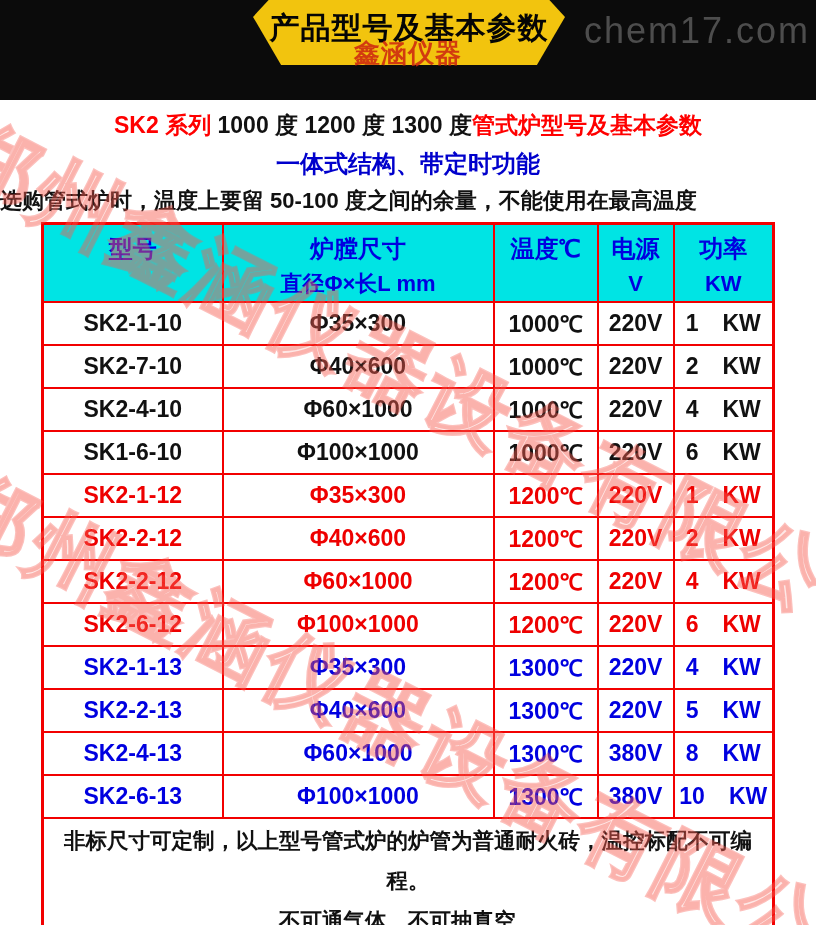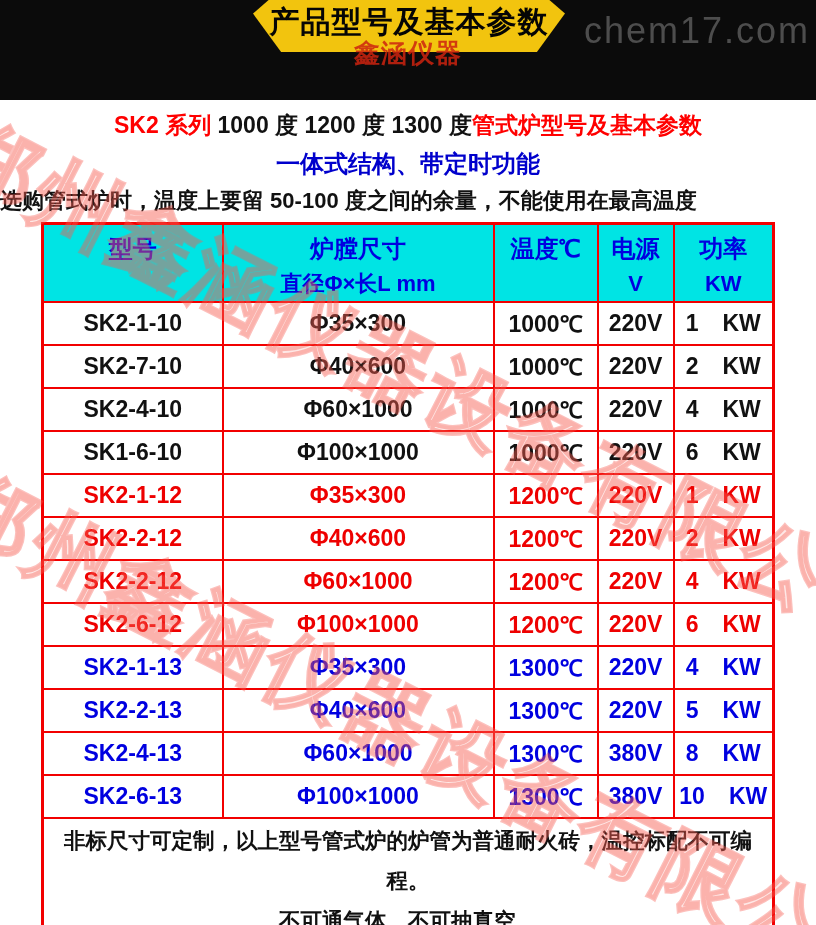--- a/index.html
+++ b/index.html
@@ -28,21 +28,21 @@
     font-size: 36px;
     letter-spacing: 2px;
     color: #4d4d4d;
     font-weight: 400;
   }
   .ribbon {
     position: absolute;
     left: 253px;
     top: 0;
     width: 312px;
-    height: 52px;
+    height: 65px;
     background: var(--ribbon-yellow, #f2c40e);
     clip-path: polygon(5% 0, 95% 0, 100% 26%, 91% 100%, 9% 100%, 0 26%);
     display: flex;
     align-items: center;
     justify-content: center;
   }
   .ribbon-text {
     font-size: 30px;
     font-weight: 800;
     color: #050505;

